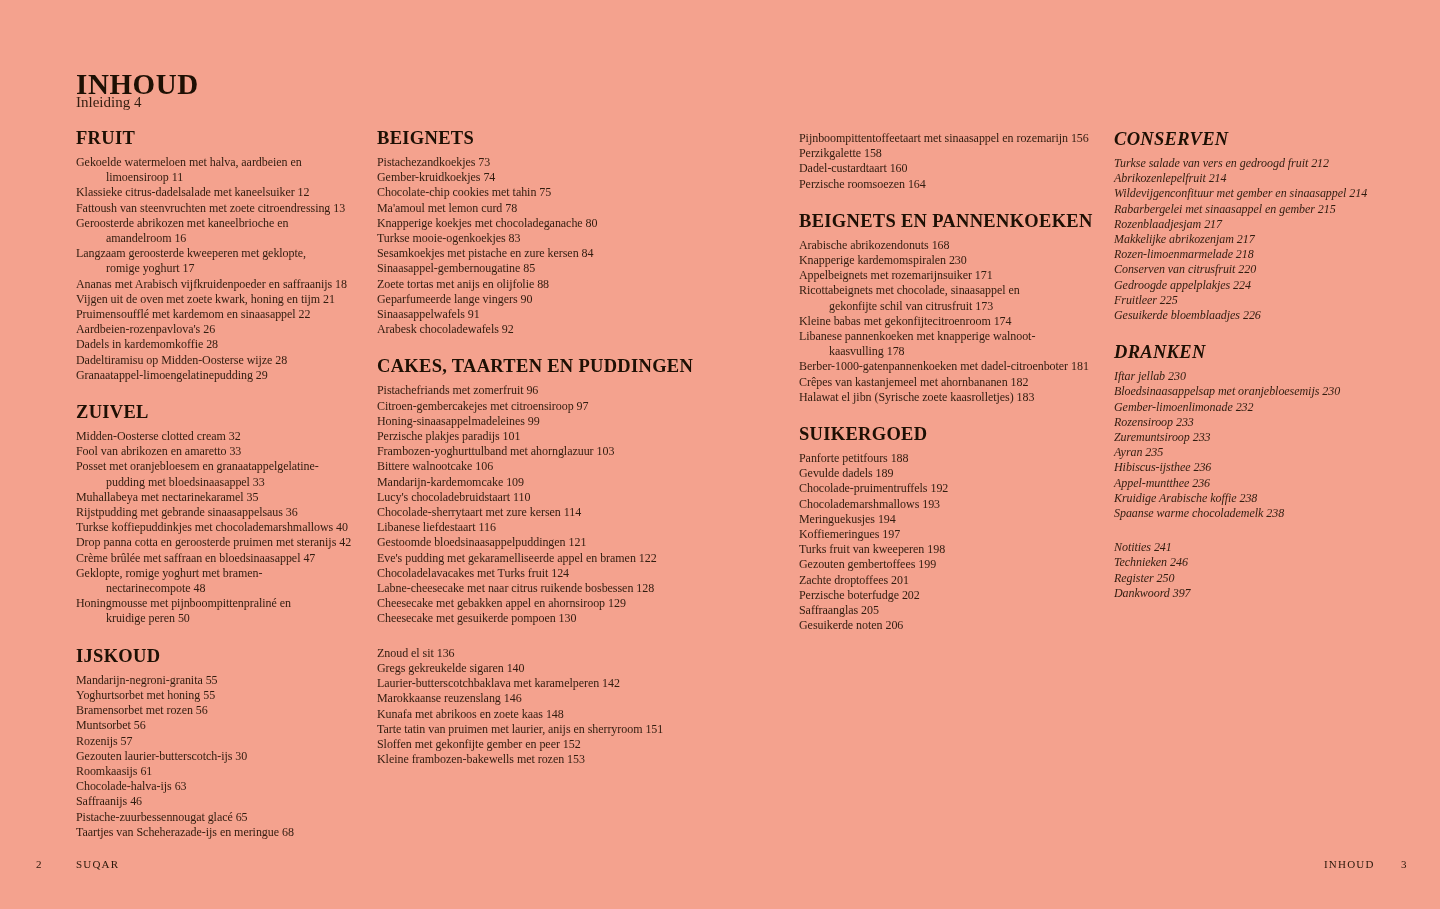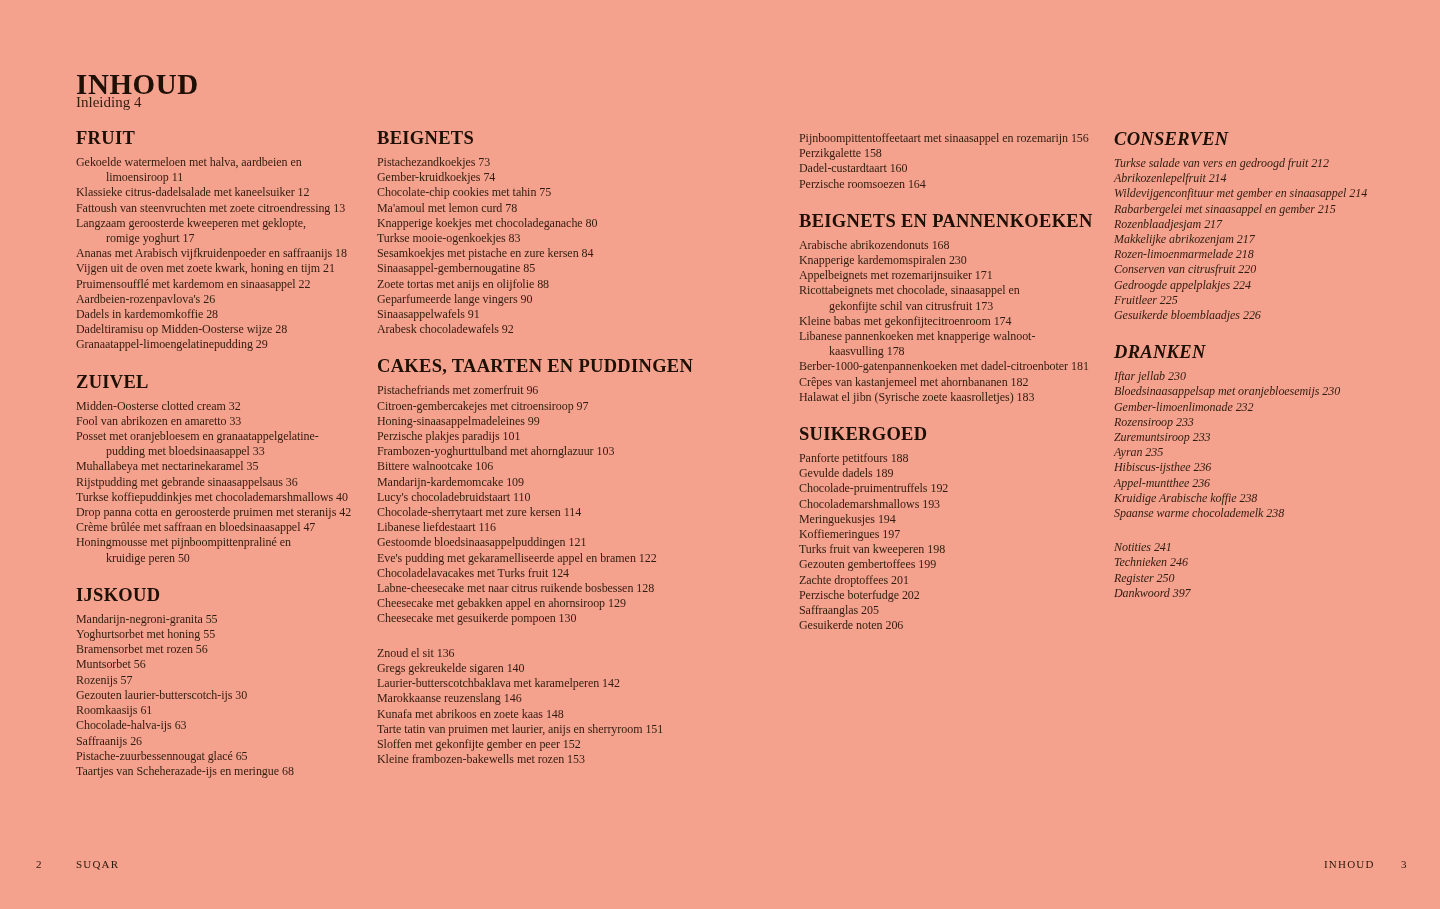--- a/index.html
+++ b/index.html
@@ -84,20 +84,24 @@
           <div class="line">Gekoelde watermeloen met halva, aardbeien en</div>
           <div class="line cont">limoensiroop 11</div>
         </div>
         <div class="item">
           <div class="line">Klassieke citrus-dadelsalade met kaneelsuiker 12</div>
         </div>
         <div class="item">
           <div class="line">Fattoush van steenvruchten met zoete citroendressing 13</div>
         </div>
         <div class="item">
+          <div class="line">Geroosterde abrikozen met kaneelbrioche en</div>
+          <div class="line cont">amandelroom 16</div>
+        </div>
+        <div class="item">
           <div class="line">Langzaam geroosterde kweeperen met geklopte,</div>
           <div class="line cont">romige yoghurt 17</div>
         </div>
         <div class="item">
           <div class="line">Ananas met Arabisch vijfkruidenpoeder en saffraanijs 18</div>
         </div>
         <div class="item">
           <div class="line">Vijgen uit de oven met zoete kwark, honing en tijm 21</div>
         </div>
         <div class="item">
@@ -137,20 +141,24 @@
         <div class="item">
           <div class="line">Turkse koffiepuddinkjes met chocolademarshmallows 40</div>
         </div>
         <div class="item">
           <div class="line">Drop panna cotta en geroosterde pruimen met steranijs 42</div>
         </div>
         <div class="item">
           <div class="line">Crème brûlée met saffraan en bloedsinaasappel 47</div>
         </div>
         <div class="item">
+          <div class="line">Geklopte, romige yoghurt met bramen-</div>
+          <div class="line cont">nectarinecompote 48</div>
+        </div>
+        <div class="item">
           <div class="line">Honingmousse met pijnboompittenpraliné en</div>
           <div class="line cont">kruidige peren 50</div>
         </div>
       </section>
       <section class="block">
         <h2 class="heading">IJSKOUD</h2>
         <div class="item">
           <div class="line">Mandarijn-negroni-granita 55</div>
         </div>
         <div class="item">
@@ -168,21 +176,21 @@
         <div class="item">
           <div class="line">Gezouten laurier-butterscotch-ijs 30</div>
         </div>
         <div class="item">
           <div class="line">Roomkaasijs 61</div>
         </div>
         <div class="item">
           <div class="line">Chocolade-halva-ijs 63</div>
         </div>
         <div class="item">
-          <div class="line">Saffraanijs 26</div>
+          <div class="line">Saffraanijs 46</div>
         </div>
         <div class="item">
           <div class="line">Pistache-zuurbessennougat glacé 65</div>
         </div>
         <div class="item">
           <div class="line">Taartjes van Scheherazade-ijs en meringue 68</div>
         </div>
       </section>
     </div>
   <div class="col" id="col2">

